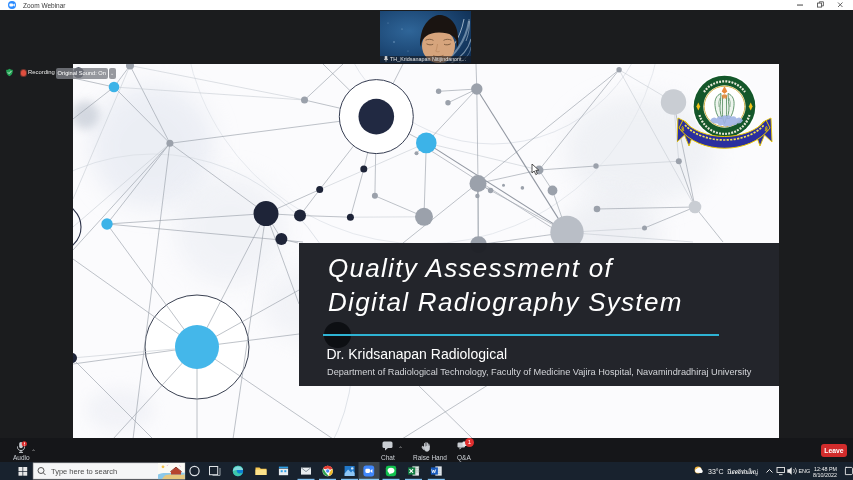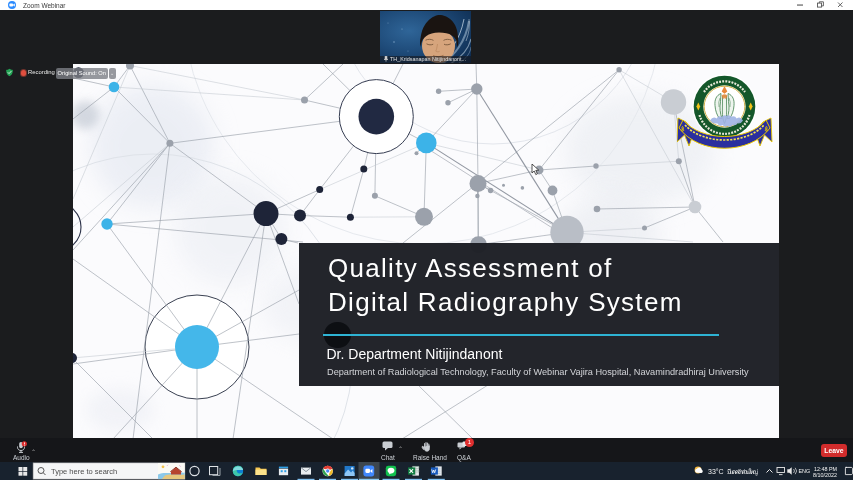--- a/index.html
+++ b/index.html
@@ -162,25 +162,25 @@
 <circle cx="605.8" cy="97.2" r="3.0" fill="#9ba1ab"></circle>
 <circle cx="622" cy="143" r="6.3" fill="#c9cdd3"></circle>
 <circle cx="571.5" cy="164" r="2.5" fill="#9ba1ab"></circle>
 <circle cx="494" cy="168.4" r="16.7" fill="#b9bec6"></circle>
 <circle cx="405.5" cy="180.7" r="8.5" fill="#9ba1ab"></circle>
 <circle cx="600.5" cy="38" r="12.7" fill="#c9cdd3"></circle>
 <circle cx="-1" cy="294" r="5" fill="#1e2438"></circle>
 
   </svg>
   <div id="banner">
-    <div class="bt" style="left:29px;top:8px;font-size:26px;line-height:34.5px;letter-spacing:1.3px;font-weight:400;">Quality Assessment of<br>Digital Radiography System</div>
+    <div class="bt" style="left:29px;top:8px;font-size:26px;line-height:34.5px;letter-spacing:1.3px;font-weight:400;font-style:italic;">Quality Assessment of<br>Digital Radiography System</div>
     <div class="abs" style="left:25.2px;top:79px;width:26.4px;height:26.4px;border-radius:50%;background:#0d0f13;"></div>
     <div class="abs" style="left:23.6px;top:91.9px;width:396px;height:2px;background:#2eb3d4;"></div>
-    <div class="bt" style="left:27.5px;top:103.5px;font-size:14px;">Dr. Department Nitijindanont</div>
-    <div class="bt" style="left:28px;top:124.5px;font-size:9.2px;color:#d3d5d9;">Department of Radiological Technology, Faculty of Webinar Vajira Hospital, Navamindradhiraj University</div>
+    <div class="bt" style="left:27.5px;top:103.5px;font-size:14px;">Dr. Kridsanapan Radiological</div>
+    <div class="bt" style="left:28px;top:124.5px;font-size:9.2px;color:#d3d5d9;">Department of Radiological Technology, Faculty of Medicine Vajira Hospital, Navamindradhiraj University</div>
   </div>
   <svg id="logo" width="104" height="84" viewBox="0 0 104 84" style="position:absolute;left:604px;top:8px;">
 
     <path d="M9,50 L1,46 L0,70 L7.5,63 L12,74 L17,60 Z" fill="#2b2f9e" stroke="#e7c500" stroke-width="0.9"></path>
     <path d="M86,50 L94,46 L95,70 L87.5,63 L83,74 L78,60 Z" fill="#2b2f9e" stroke="#e7c500" stroke-width="0.9"></path>
 
     <circle cx="47.5" cy="34.5" r="32.3" fill="#ffffff"></circle>
     <circle cx="47.5" cy="34.5" r="30.8" fill="#14572a"></circle>
     <circle cx="47.5" cy="34.5" r="21.2" fill="#f8f5e2"></circle>
     <circle cx="47.5" cy="34.5" r="20.3" fill="#ffffff" stroke="#c9a227" stroke-width="0.8"></circle>

